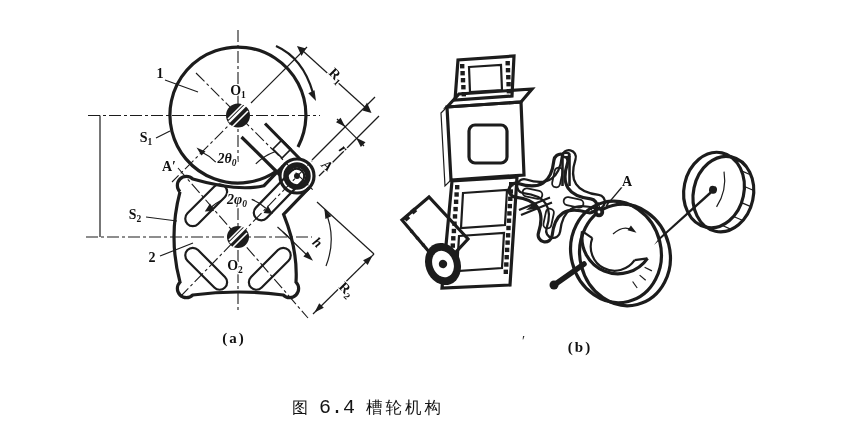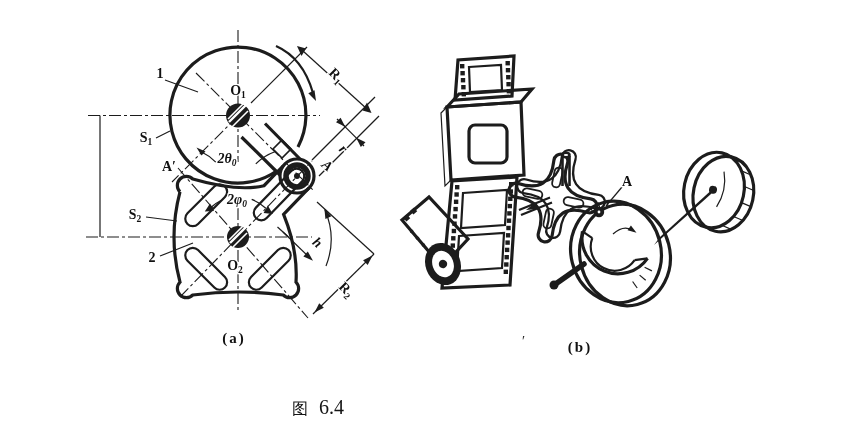--- a/index.html
+++ b/index.html
@@ -14,21 +14,21 @@
   .thin{stroke-width:1.2;}
   .cline{stroke-width:1.1;stroke-dasharray:12 3 3 3;}
   .fillink{fill:#1c1c1c;stroke:none;}
   .lbl{font-family:"Liberation Serif", serif;font-size:14px;fill:#111;
        paint-order:stroke;stroke:#fff;stroke-width:2.5px;font-weight:600;}
   .lbl .sub{font-size:9.5px;}
   .cap{font-size:15px;letter-spacing:2px;}
   .figcaption{position:absolute;left:292px;top:396px;display:flex;align-items:baseline;
       gap:11px;color:#151515;}
   .figcaption .zh{font-size:16px;}
-  .figcaption .num{font-size:20px;font-family:Liberation Serif, serif;}
+  .figcaption .num{font-size:20px;font-family:Liberation Mono, monospace;}
   .figcaption .title{font-size:16.5px;letter-spacing:3px;}
   .tickmark{position:absolute;left:522px;top:334px;font-size:14px;color:#222;}
 </style>
 </head>
 <body>
 
 <div class="page">
 
   <svg id="svg-a" width="340" height="340" viewBox="60 20 340 340">
 
@@ -287,15 +287,16 @@
     <line class="ink thin" x1="622" y1="187" x2="606" y2="206"></line>
     <text class="lbl" x="627" y="186" text-anchor="middle">A</text>
     <text class="lbl cap" x="580" y="352" text-anchor="middle">(b)</text>
   </svg>
 
   <div class="tickmark">′</div>
 
   <div class="figcaption">
     <span class="zh">图</span>
     <span class="num">6.4</span>
+    <span class="title">槽轮机构</span>
   </div>
 
 </div>
 
 </body></html>

